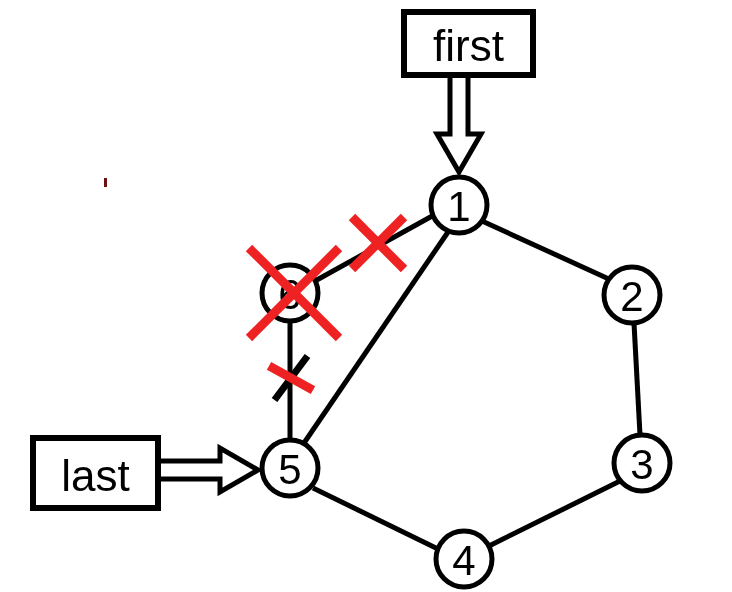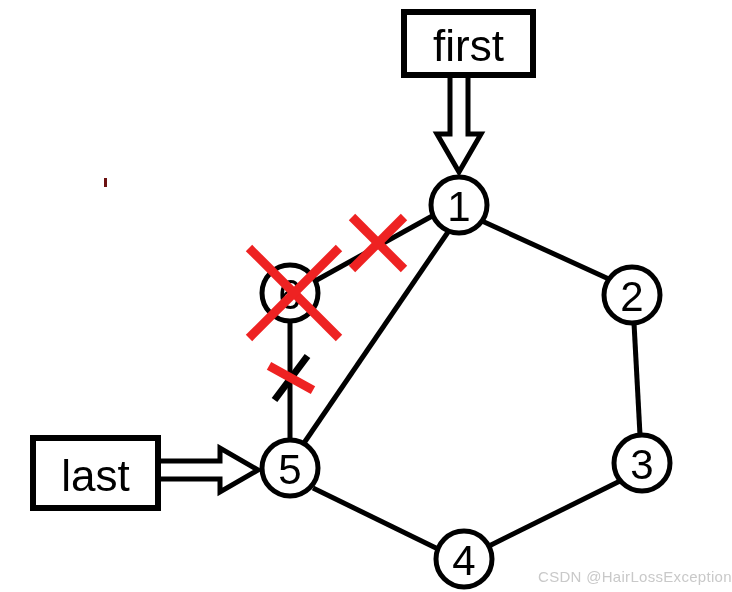--- a/index.html
+++ b/index.html
@@ -156,15 +156,14 @@
       <g>
         <line class="cross-black" x1="307.5" y1="356" x2="274.5" y2="400"></line>
         <line class="cross-red" x1="269" y1="365.9" x2="313" y2="390.1"></line>
       </g>
     </g>
 
     <rect class="speck" x="104" y="178" width="3" height="9"></rect>
 
   </svg>
 
-  <div class="watermark" style="left: 538px; top: 568px;">CSDN @HairLossException</div>
 
 </div>
 
 </body></html>

